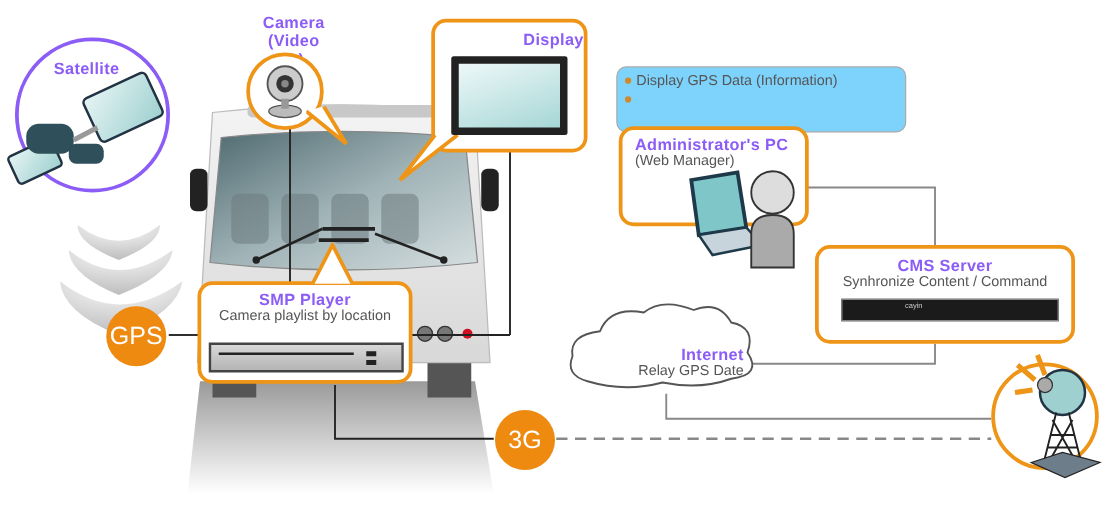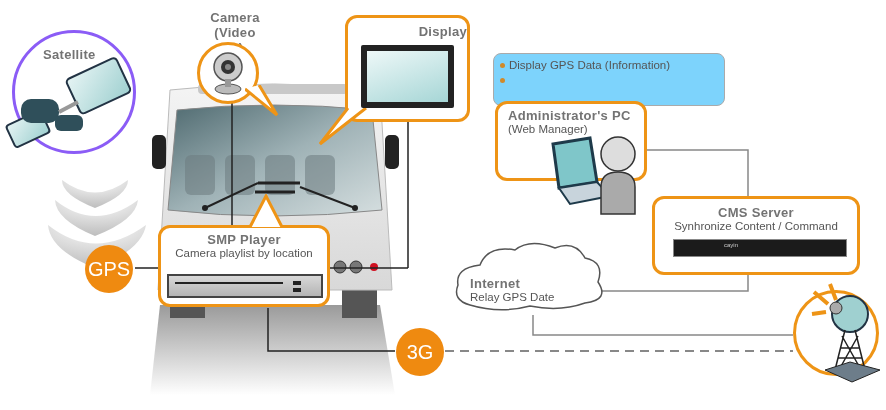--- a/index.html
+++ b/index.html
@@ -1,20 +1,20 @@
 <!DOCTYPE html>
 <html><head>
 <meta charset="utf-8">
 <style>
   html, body { margin: 0; padding: 0; background: #ffffff; }
   body { width: 886px; height: 410px; position: relative; overflow: hidden;
          font-family: "Liberation Sans", sans-serif; color: #444; }
   .abs { position: absolute; }
   .orange-box { position: absolute; border: 3px solid #ee9416; border-radius: 12px; background: #fff; box-sizing: border-box; }
-  .title { font-weight: bold; color: #737373; font-size: 13px; letter-spacing: 0.3px; }
+  .title { font-weight: bold; color: #8b5cf6; font-size: 13px; letter-spacing: 0.3px; }
   .sub { color: #555; font-size: 11.5px; }
   .badge { position: absolute; border-radius: 50%; background: #ef8a10; color: #fff;
            font-size: 20px; display: flex; align-items: center; justify-content: center; }
   svg.layer { position: absolute; left: 0; top: 0; }
   .bullet { display: inline-block; width: 5px; height: 5px; border-radius: 50%; background: #d08a2a; margin-right: 4px; vertical-align: middle; }
 </style>
 </head>
 <body>
 
 <svg class="layer" width="886" height="410">
@@ -160,21 +160,21 @@
   <div style="position:absolute;left:6px;top:46px;width:156px;height:24px;background:linear-gradient(#d8d8d8,#b4b4b4);border:2px solid #444;box-sizing:border-box;">
     <div style="position:absolute;left:6px;top:6px;width:108px;height:2px;background:#222;"></div>
     <div style="position:absolute;left:124px;top:5px;width:8px;height:4px;background:#222;"></div>
     <div style="position:absolute;left:124px;top:12px;width:8px;height:4px;background:#222;"></div>
   </div>
 </div>
 <svg class="abs" style="left:248px;top:194px;" width="36" height="34">
   <path d="M2 33 L18 2 L34 33" fill="#fff" stroke="#ee9416" stroke-width="3"></path>
 </svg>
 
-<div class="abs" style="left:470px;top:276px;width:125px;text-align:left;">
+<div class="abs" style="left:470px;top:276px;width:125px;text-align:right;">
   <div class="title">Internet</div>
   <div class="sub">Relay GPS Date</div>
 </div>
 
 <div class="badge" style="left:85px;top:245px;width:48px;height:48px;">GPS</div>
 <div class="badge" style="left:396px;top:328px;width:48px;height:48px;">3G</div>
 
 <div class="abs" style="left:793px;top:290px;width:86px;height:86px;border:3px solid #ee9416;border-radius:50%;box-sizing:border-box;background:#fff;">
 </div>
 <svg class="abs" style="left:790px;top:278px;" width="100" height="110">

